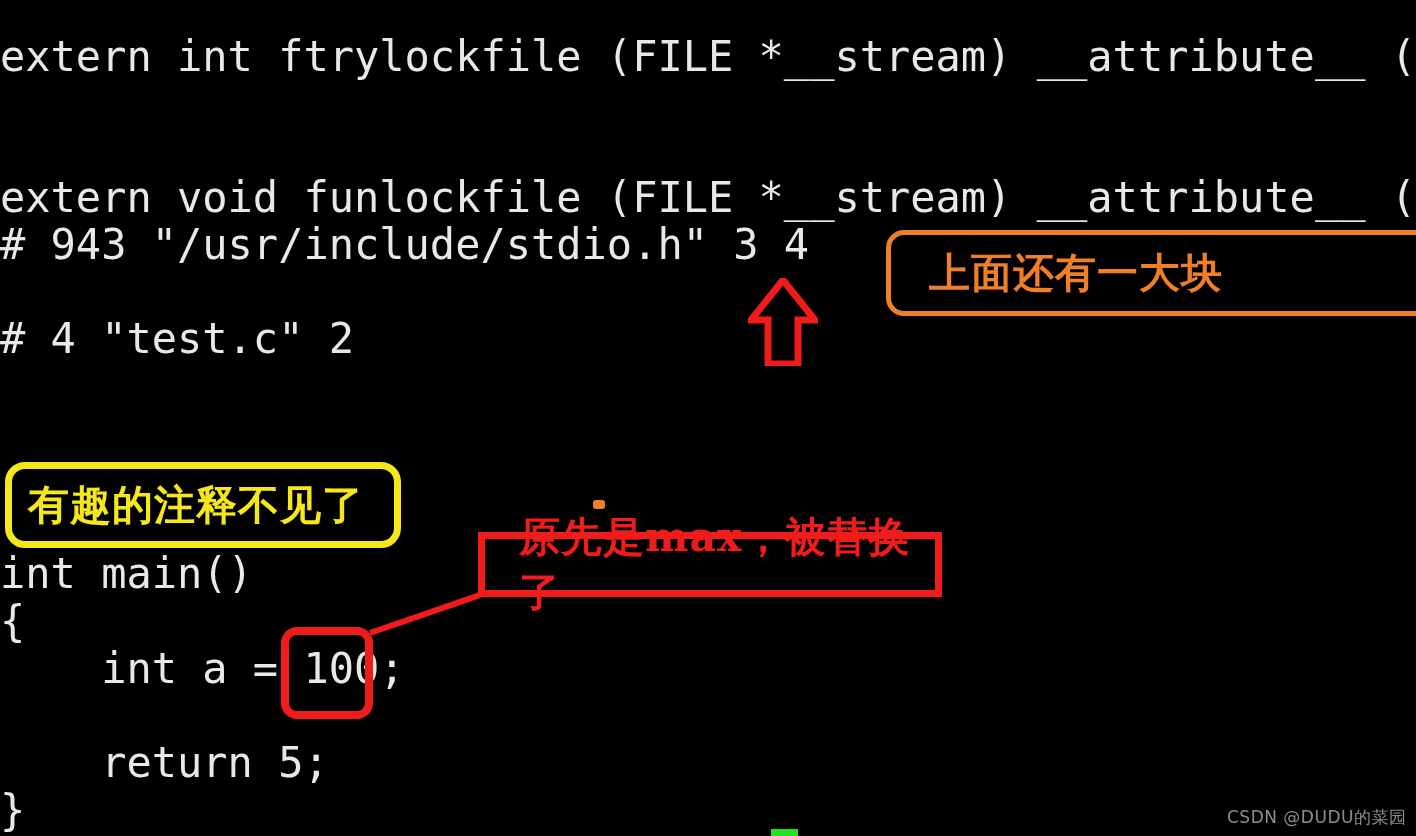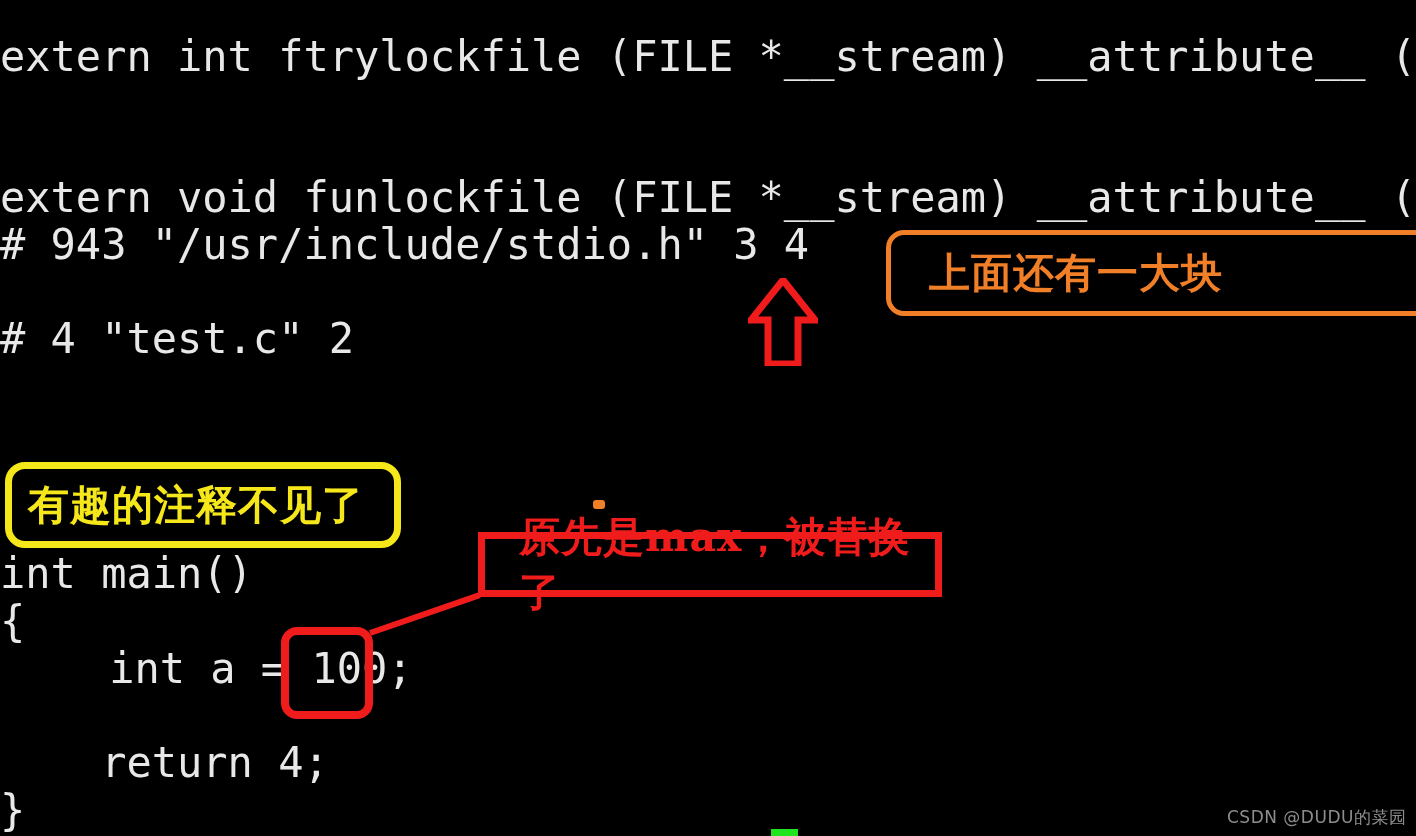--- a/index.html
+++ b/index.html
@@ -112,22 +112,22 @@
 
 <div id="screen">
 
   <div>
     <div class="code-line" style="left: 0px; top: 33px;">extern int ftrylockfile (FILE *__stream) __attribute__ ((__</div>
     <div class="code-line" style="left: 0px; top: 174px;">extern void funlockfile (FILE *__stream) __attribute__ ((__</div>
     <div class="code-line" style="left: 0px; top: 221px;"># 943 "/usr/include/stdio.h" 3 4</div>
     <div class="code-line" style="left: 0px; top: 315px;"># 4 "test.c" 2</div>
     <div class="code-line" style="left: 0px; top: 550px; text-align: right;">int main()</div>
     <div class="code-line" style="left: 0px; top: 598px;">{</div>
-    <div class="code-line" style="left: 8px; top: 645px;">    int a = 100;</div>
-    <div class="code-line" style="left: 0px; top: 739px;">    return 4;</div>
+    <div class="code-line" style="left: 0px; top: 645px;">    int a = 100;</div>
+    <div class="code-line" style="left: 0px; top: 739px;">    return 5;</div>
     <div class="code-line" style="left: 0px; top: 787px;">}</div>
   </div>
 
   <div class="up-arrow" id="up-arrow" style="left: 748px; top: 278px;">
     <svg width="70" height="88" viewBox="0 0 70 88" xmlns="http://www.w3.org/2000/svg">
       <polygon points="35,2 67,42 50,42 50,86 20,86 20,42 3,42" fill="none" stroke="#F01C1C" stroke-width="7" stroke-linejoin="miter"></polygon>
     </svg>
   </div>
 
   <div class="connector" id="connector" style="left: 370px; top: 630px; width: 116.379px; height: 6px; background: rgb(240, 28, 28); transform: rotate(-19.0577deg);"></div>

